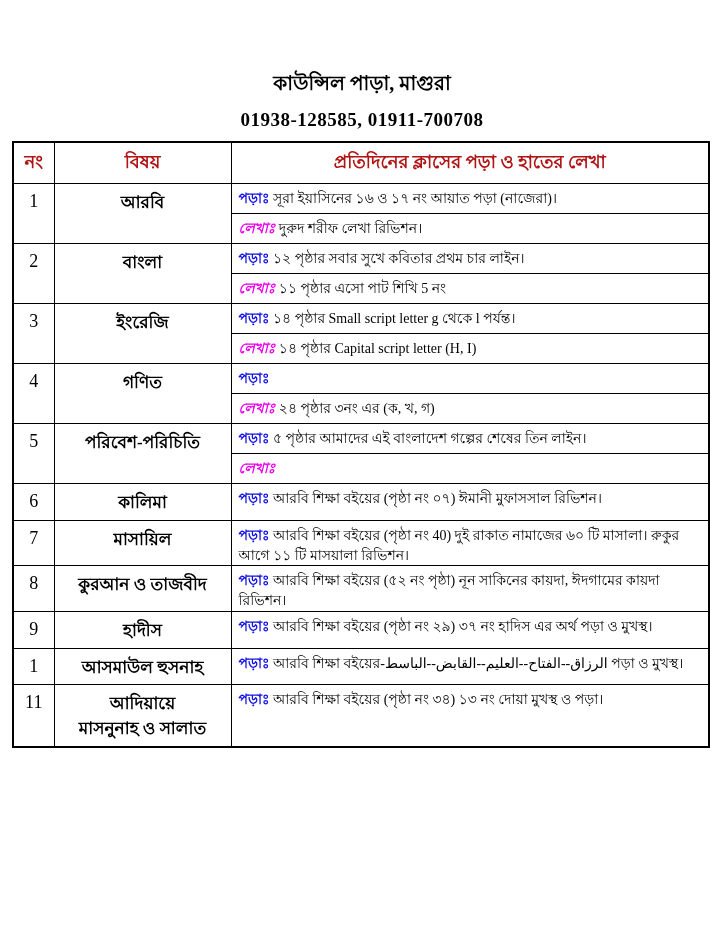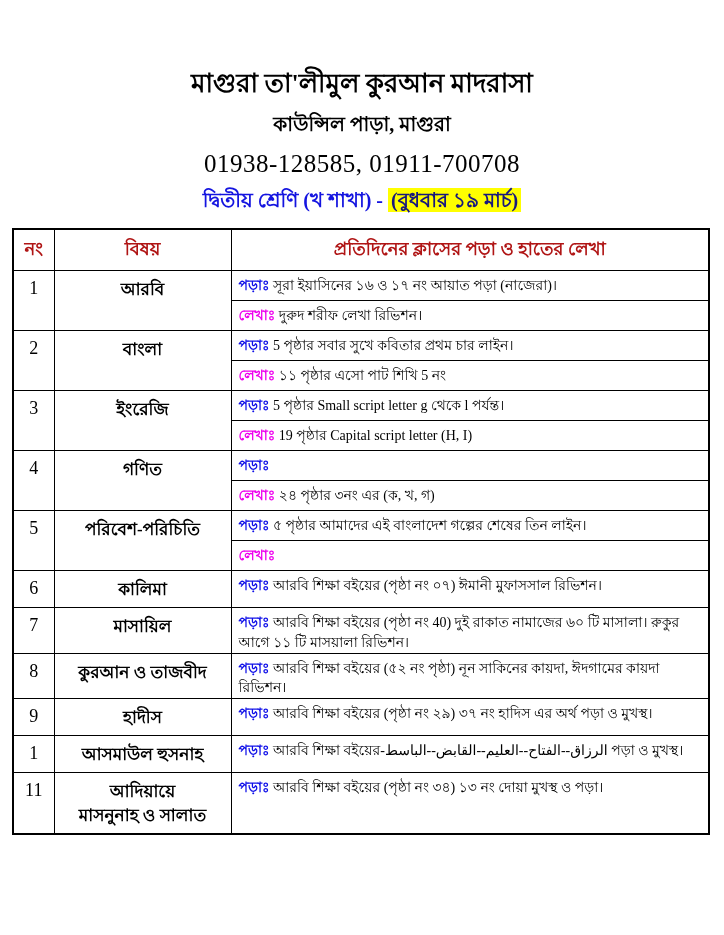--- a/index.html
+++ b/index.html
@@ -5,21 +5,21 @@
   html,body{margin:0;padding:0;background:#fff;}
   body{
     width:724px;height:935px;overflow:hidden;
     font-family:"Liberation Serif","DejaVu Serif",serif;
     color:#000;
   }
   .page{width:724px;height:935px;position:relative;background:#fff;}
   .doc-header{text-align:center;padding-top:68px;}
   .title{font-size:26px;font-weight:bold;line-height:1.2;margin-bottom:10px;}
   .address{font-size:20px;font-weight:bold;margin-bottom:8px;}
-  .phones{font-size:25px;font-weight:normal;letter-spacing:.5px;margin-bottom:7px;}
+  .phones{font-size:19px;font-weight:bold;letter-spacing:.5px;margin-bottom:0;}
   .classline{font-size:20px;font-weight:bold;margin-bottom:10px;}
   .classname{color:var(--class_blue,#1414E0);}
   .datehl{color:var(--date_navy,#18187D);background:var(--highlight_yellow,#FFFF00);padding:1px 3px;}
   table.hw{
     border-collapse:collapse;table-layout:fixed;
     width:696px;margin-left:12px;margin-top:10px;
     border:2px solid #000;
   }
   table.hw th,table.hw td{border:1.5px solid #000;overflow:hidden;}
   table.hw th{
@@ -36,33 +36,29 @@
     text-align:center;vertical-align:top;font-weight:bold;
     font-size:17px;padding:7px 3px 4px 3px;line-height:1.45;
     white-space:pre-line;
   }
   td.content{
     vertical-align:top;font-size:14px;line-height:1.42;
     padding:5px 8px 0 7px;height:24px;
   }
   .lbl{font-weight:bold;}
   .lbl-read{color:var(--read_blue,#0F0FE8);}
-  .lbl-write{color:var(--write_magenta,#EE00EE);}
+  .lbl-write{color:var(--write_magenta,#EE00EE);font-style:italic;}
 </style>
 </head>
 <body>
 
 <div class="page">
   <div class="doc-header">
-    <div class="title">মাগুরা তা'লীমুল কুরআন মাদরাসা</div>
     <div class="address">কাউন্সিল পাড়া, মাগুরা</div>
     <div class="phones">01938-128585, 01911-700708</div>
-    <div class="classline">
-      <span class="classname">দ্বিতীয় শ্রেণি (খ শাখা) - </span><span class="datehl">(বুধবার ১৯ মার্চ)</span>
-    </div>
   </div>
 
   <table class="hw">
     <colgroup>
       <col style="width:41px">
       <col style="width:177px">
       <col style="width:478px">
     </colgroup>
     <thead>
       <tr>
@@ -76,32 +72,32 @@
           <td class="num" rowspan="2">1</td>
           <td class="subject" rowspan="2">আরবি</td>
           <td class="content"><span class="lbl lbl-read">পড়াঃ</span><span> সূরা ইয়াসিনের ১৬ ও ১৭ নং আয়াত পড়া (নাজেরা)।</span></td>
         </tr>
         <tr>
           <td class="content"><span class="lbl lbl-write">লেখাঃ</span><span> দুরুদ শরীফ লেখা রিভিশন।</span></td>
         </tr>
         <tr>
           <td class="num" rowspan="2">2</td>
           <td class="subject" rowspan="2">বাংলা</td>
-          <td class="content"><span class="lbl lbl-read">পড়াঃ</span><span> 5 পৃষ্ঠার সবার সুখে কবিতার প্রথম চার লাইন।</span></td>
+          <td class="content"><span class="lbl lbl-read">পড়াঃ</span><span> ১২ পৃষ্ঠার সবার সুখে কবিতার প্রথম চার লাইন।</span></td>
         </tr>
         <tr>
           <td class="content"><span class="lbl lbl-write">লেখাঃ</span><span> ১১ পৃষ্ঠার এসো পাট শিখি 5 নং</span></td>
         </tr>
         <tr>
           <td class="num" rowspan="2">3</td>
           <td class="subject" rowspan="2">ইংরেজি</td>
-          <td class="content"><span class="lbl lbl-read">পড়াঃ</span><span> 5 পৃষ্ঠার Small script letter g থেকে l পর্যন্ত।</span></td>
+          <td class="content"><span class="lbl lbl-read">পড়াঃ</span><span> ১৪ পৃষ্ঠার Small script letter g থেকে l পর্যন্ত।</span></td>
         </tr>
         <tr>
-          <td class="content"><span class="lbl lbl-write">লেখাঃ</span><span> 19 পৃষ্ঠার Capital script letter (H, I)</span></td>
+          <td class="content"><span class="lbl lbl-write">লেখাঃ</span><span> ১৪ পৃষ্ঠার Capital script letter (H, I)</span></td>
         </tr>
         <tr>
           <td class="num" rowspan="2">4</td>
           <td class="subject" rowspan="2">গণিত</td>
           <td class="content"><span class="lbl lbl-read">পড়াঃ</span><span></span></td>
         </tr>
         <tr>
           <td class="content"><span class="lbl lbl-write">লেখাঃ</span><span> ২৪ পৃষ্ঠার ৩নং এর (ক, খ, গ)</span></td>
         </tr>
         <tr>

